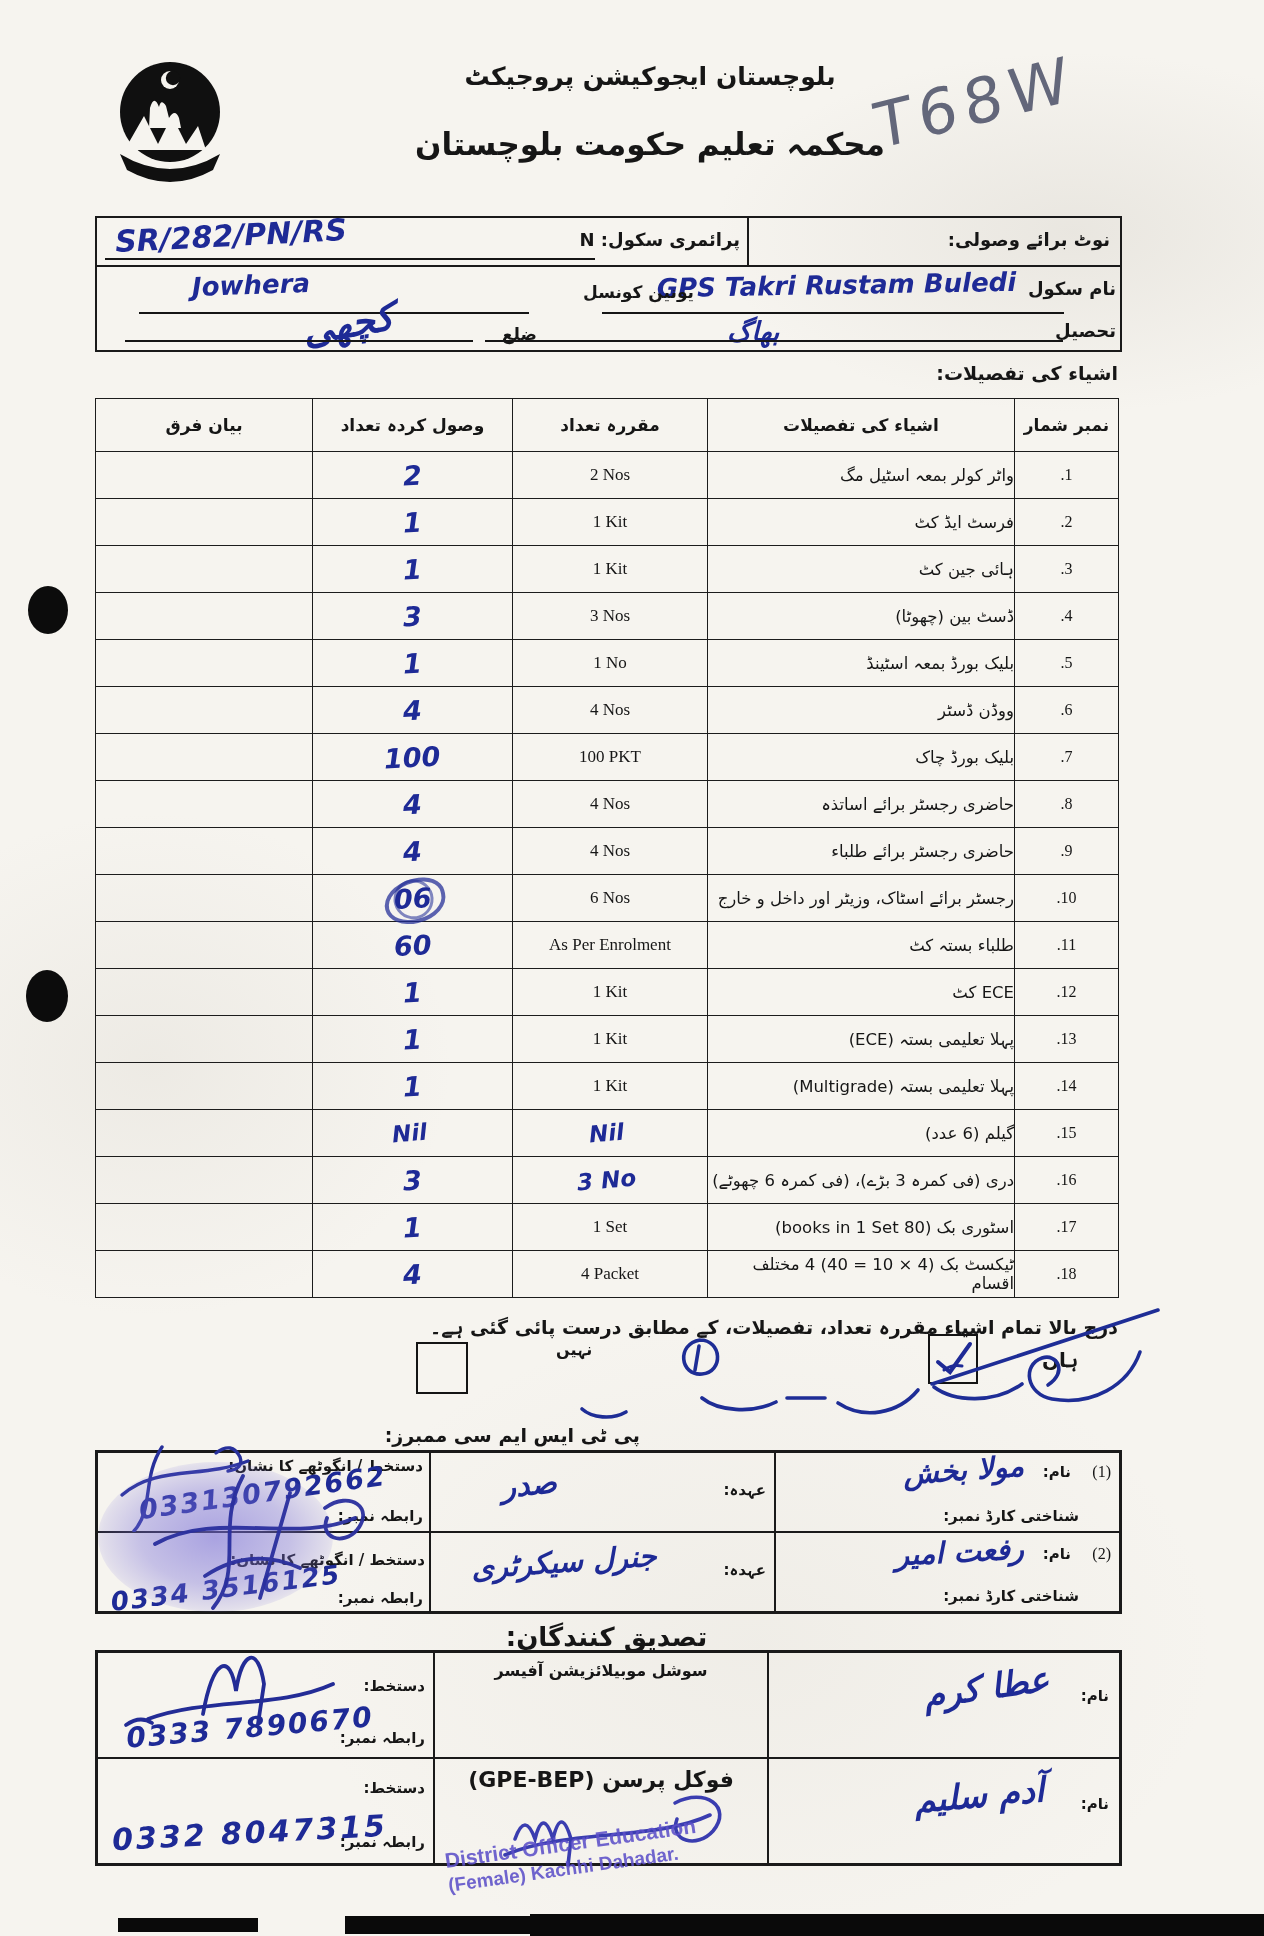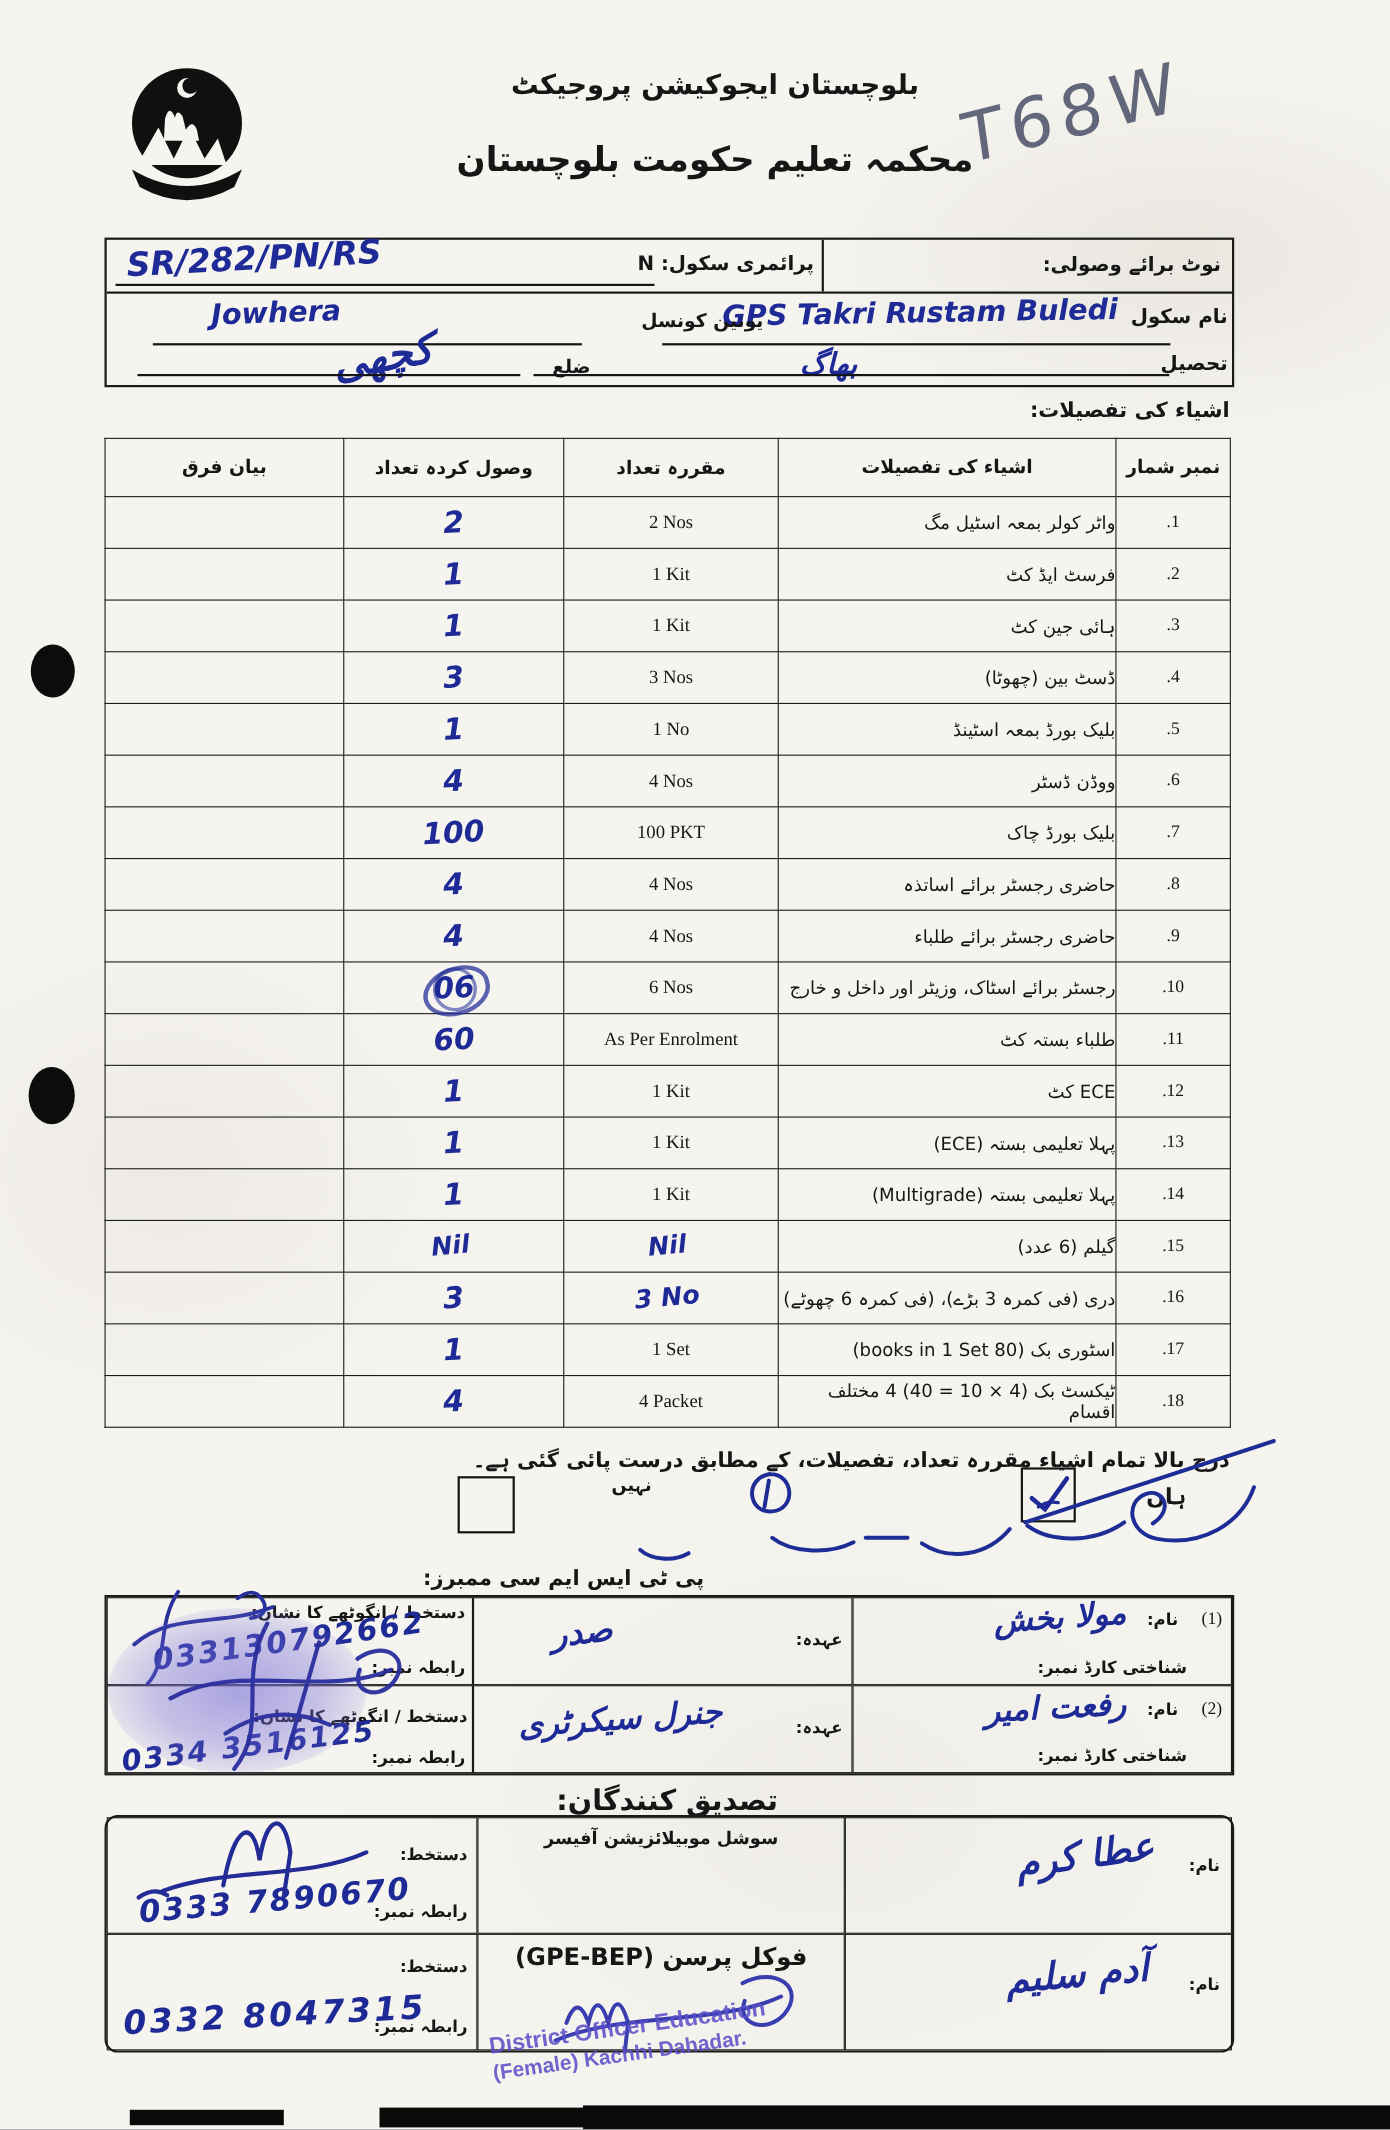--- a/index.html
+++ b/index.html
@@ -323,21 +323,21 @@
       <path d="M148,28 C120,80 150,120 118,160"></path>
       <path d="M60,96 C120,62 200,96 260,70"></path>
       <path d="M195,45 l-30,105"></path>
       <path d="M110,128 q45,-30 95,-8"></path>
       <path d="M230,60 c25,-18 50,0 32,22 c-14,16 -38,8 -30,-12"></path>
     </g>
   </svg>
 
   <div class="abs urdu lab" style="left:95px;top:1622px;width:1023px;text-align:center;font-size:26px;">تصدیق کنندگان:</div>
 
-  <div class="grid-tbl" style="top:1650px;height:212px;grid-template-columns:337px 334px 352px;grid-template-rows:106px 106px;border-radius:12px;">
+  <div class="grid-tbl" style="top:1650px;height:212px;grid-template-columns:337px 334px 352px;grid-template-rows:106px 106px;">
 
     <div>
       <div class="abs urdu cell-lab" style="right:8px;top:24px;">دستخط:</div>
       <div class="abs hw" style="left:28px;top:58px;font-size:28px;letter-spacing:2px;transform:rotate(-5deg);">0333 7890670</div>
       <div class="abs urdu cell-lab" style="right:8px;bottom:10px;">رابطہ نمبر:</div>
       <svg class="sig-svg" style="left:10px;top:-24px;" width="260" height="110" viewBox="0 0 260 110">
         <g fill="none" stroke="#232c96" stroke-width="3.8" stroke-linecap="round">
           <path d="M95,85 C105,30 122,22 128,62 C134,22 150,16 156,55 L150,95"></path>
           <path d="M40,90 C100,68 170,80 225,55"></path>
           <path d="M18,96 q14,-10 26,-2"></path>

